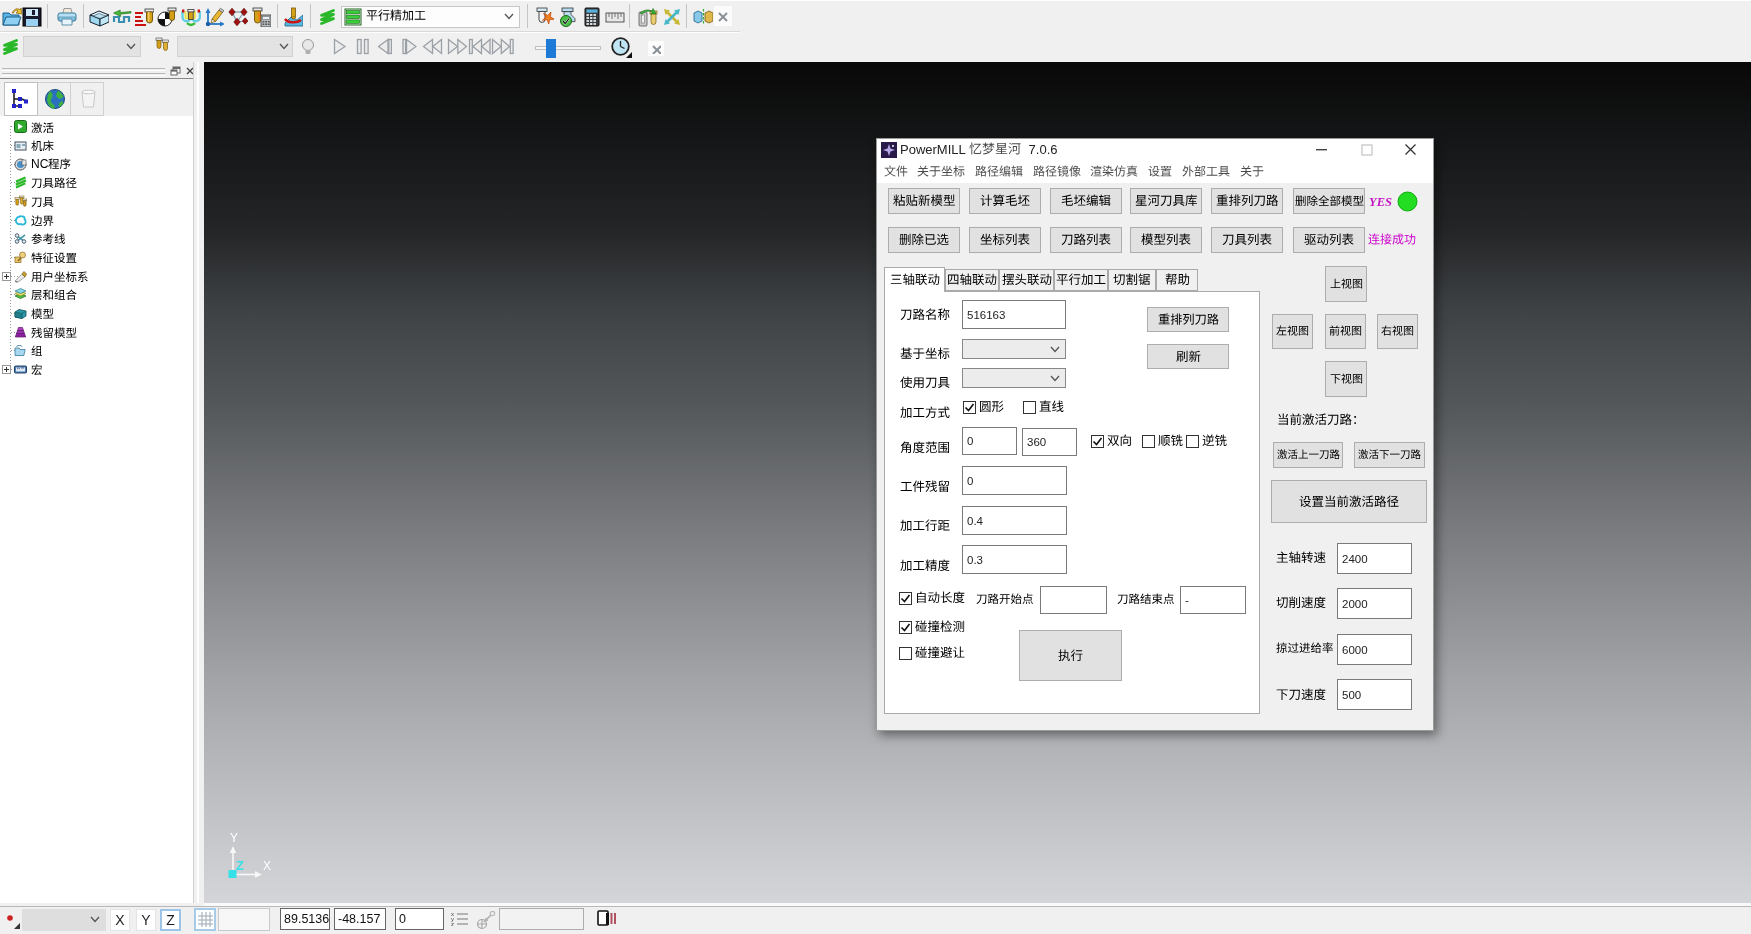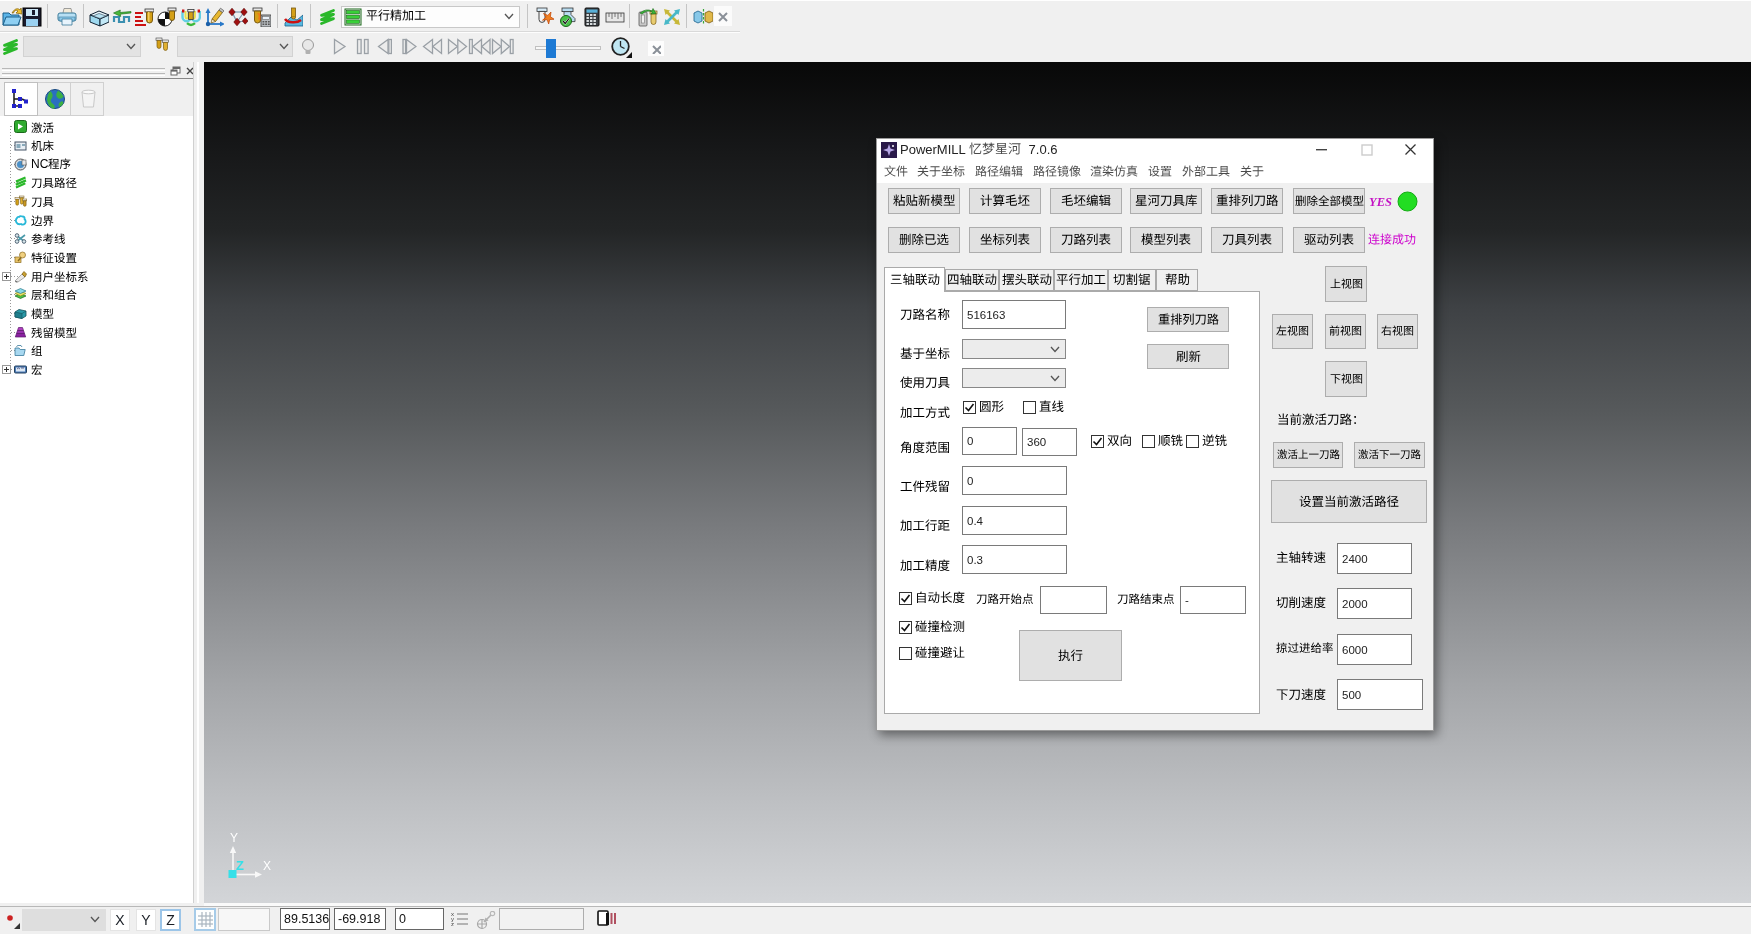--- a/index.html
+++ b/index.html
@@ -1082,21 +1082,21 @@
   </div>
 <div class="inp" style="left:1337px;top:634px;width:75px;height:31px">6000</div>
 <div class="ab" style="left:1276px;top:688px">
     <svg class="zt" width="50.0" height="14" viewBox="0 0 50.0 14" fill="#000">
       <use href="#z4E0B" transform="translate(0,11.0) scale(0.0125,-0.0125)"></use>
       <use href="#z5200" transform="translate(12.5,11.0) scale(0.0125,-0.0125)"></use>
       <use href="#z901F" transform="translate(25.0,11.0) scale(0.0125,-0.0125)"></use>
       <use href="#z5EA6" transform="translate(37.5,11.0) scale(0.0125,-0.0125)"></use>
     </svg>
   </div>
-<div class="inp" style="left:1337px;top:679px;width:86px;height:31px">500</div>
+<div class="inp" style="left:1337px;top:679px;width:75px;height:31px">500</div>
 <div class="ab" style="left:0;top:906px;width:1751px;height:28px;background:#f0f0f0;border-top:1px solid #b8b8b8"></div>
 <svg class="ab" style="left:2px;top:910px" width="18" height="20">
     <circle cx="8" cy="8" r="2.8" fill="#cc2222"></circle>
     <path d="M12 19 L18 19 L18 13 Z" fill="#333"></path>
   </svg>
 <div class="ab" style="left:22px;top:909px;width:84px;height:22px;background:#dedede"></div>
 <svg class="ab" style="left:90px;top:916px" width="10" height="7">
     <path d="M1 1 L5 5.5 L9 1" fill="none" stroke="#555" stroke-width="1.3"></path>
   </svg>
 <div class="ab" style="left:110px;top:909px;width:20px;height:22px;background:#fff;border:1px solid #e4e4e4;display:flex;align-items:center;justify-content:center;font-size:14px;color:#1a1f26">X</div>
@@ -1108,21 +1108,21 @@
 <line x1="0" y1="4" x2="17" y2="4"></line>
       <line x1="0" y1="8" x2="17" y2="8"></line>
       <line x1="0" y1="12" x2="17" y2="12"></line>
 <line x1="4" y1="0" x2="4" y2="15"></line>
       <line x1="8" y1="0" x2="8" y2="15"></line>
       <line x1="12" y1="0" x2="12" y2="15"></line>
     </g>
   </svg>
 <div class="ab" style="left:218px;top:908px;width:52px;height:23px;background:#f7f7f7;border:1px solid #c9c9c9"></div>
 <div class="ab" style="left:280px;top:908px;width:50px;height:22px;background:#fff;border:1px solid #666;display:flex;align-items:center;font-size:12.5px;padding-left:3px;color:#111">89.5136</div>
-<div class="ab" style="left:334px;top:908px;width:52px;height:22px;background:#fff;border:1px solid #666;display:flex;align-items:center;font-size:12.5px;padding-left:3px;color:#111">-69.918</div>
+<div class="ab" style="left:334px;top:908px;width:52px;height:22px;background:#fff;border:1px solid #666;display:flex;align-items:center;font-size:12.5px;padding-left:3px;color:#111">-48.157</div>
 <div class="ab" style="left:395px;top:908px;width:49px;height:22px;background:#fff;border:1px solid #666;display:flex;align-items:center;font-size:12.5px;padding-left:3px;color:#111">0</div>
 <svg class="ab" style="left:451px;top:910px" width="19" height="18">
 <g font-size="6" font-family="Liberation Sans" fill="#444">
       <text x="0" y="6">x</text>
       <text x="0" y="11">y</text>
       <text x="0" y="16">z</text>
     </g>
 <g stroke="#999" stroke-width="1.4">
       <line x1="6" y1="4" x2="17" y2="4"></line>
       <line x1="6" y1="9" x2="17" y2="9"></line>

